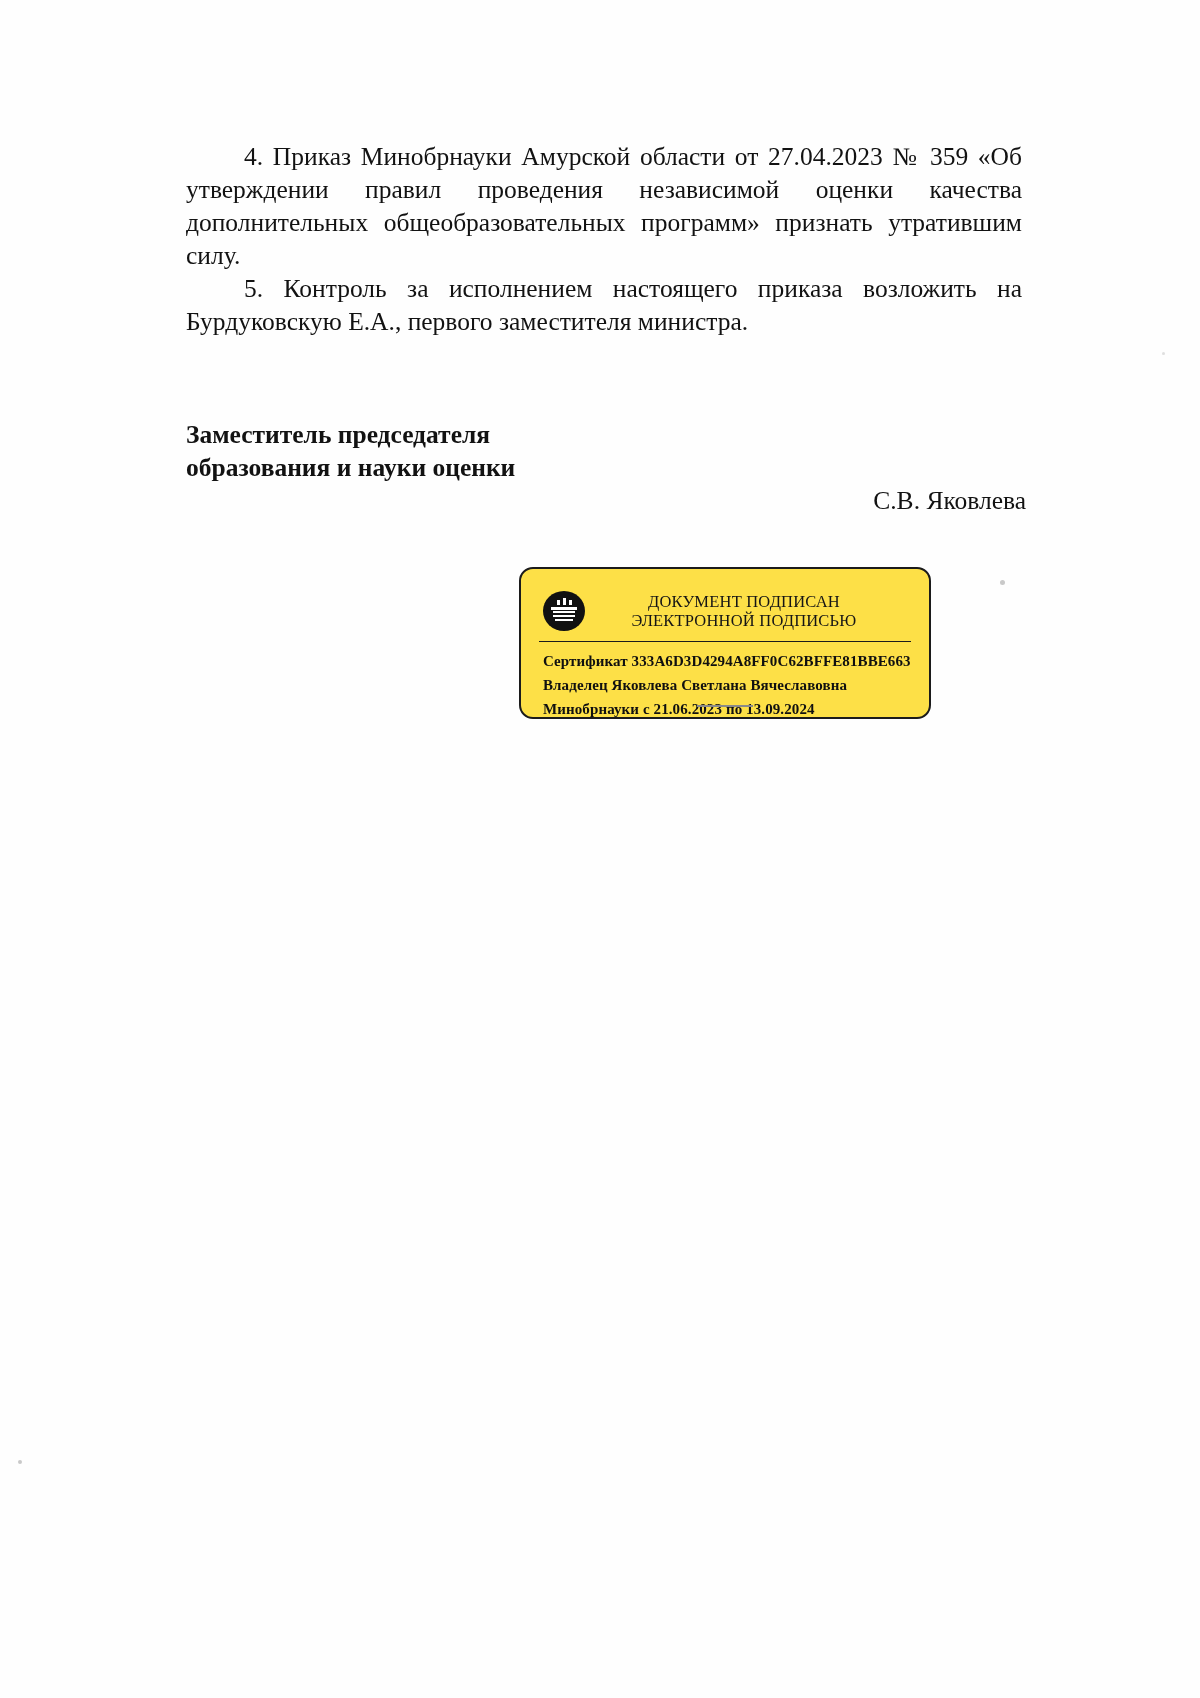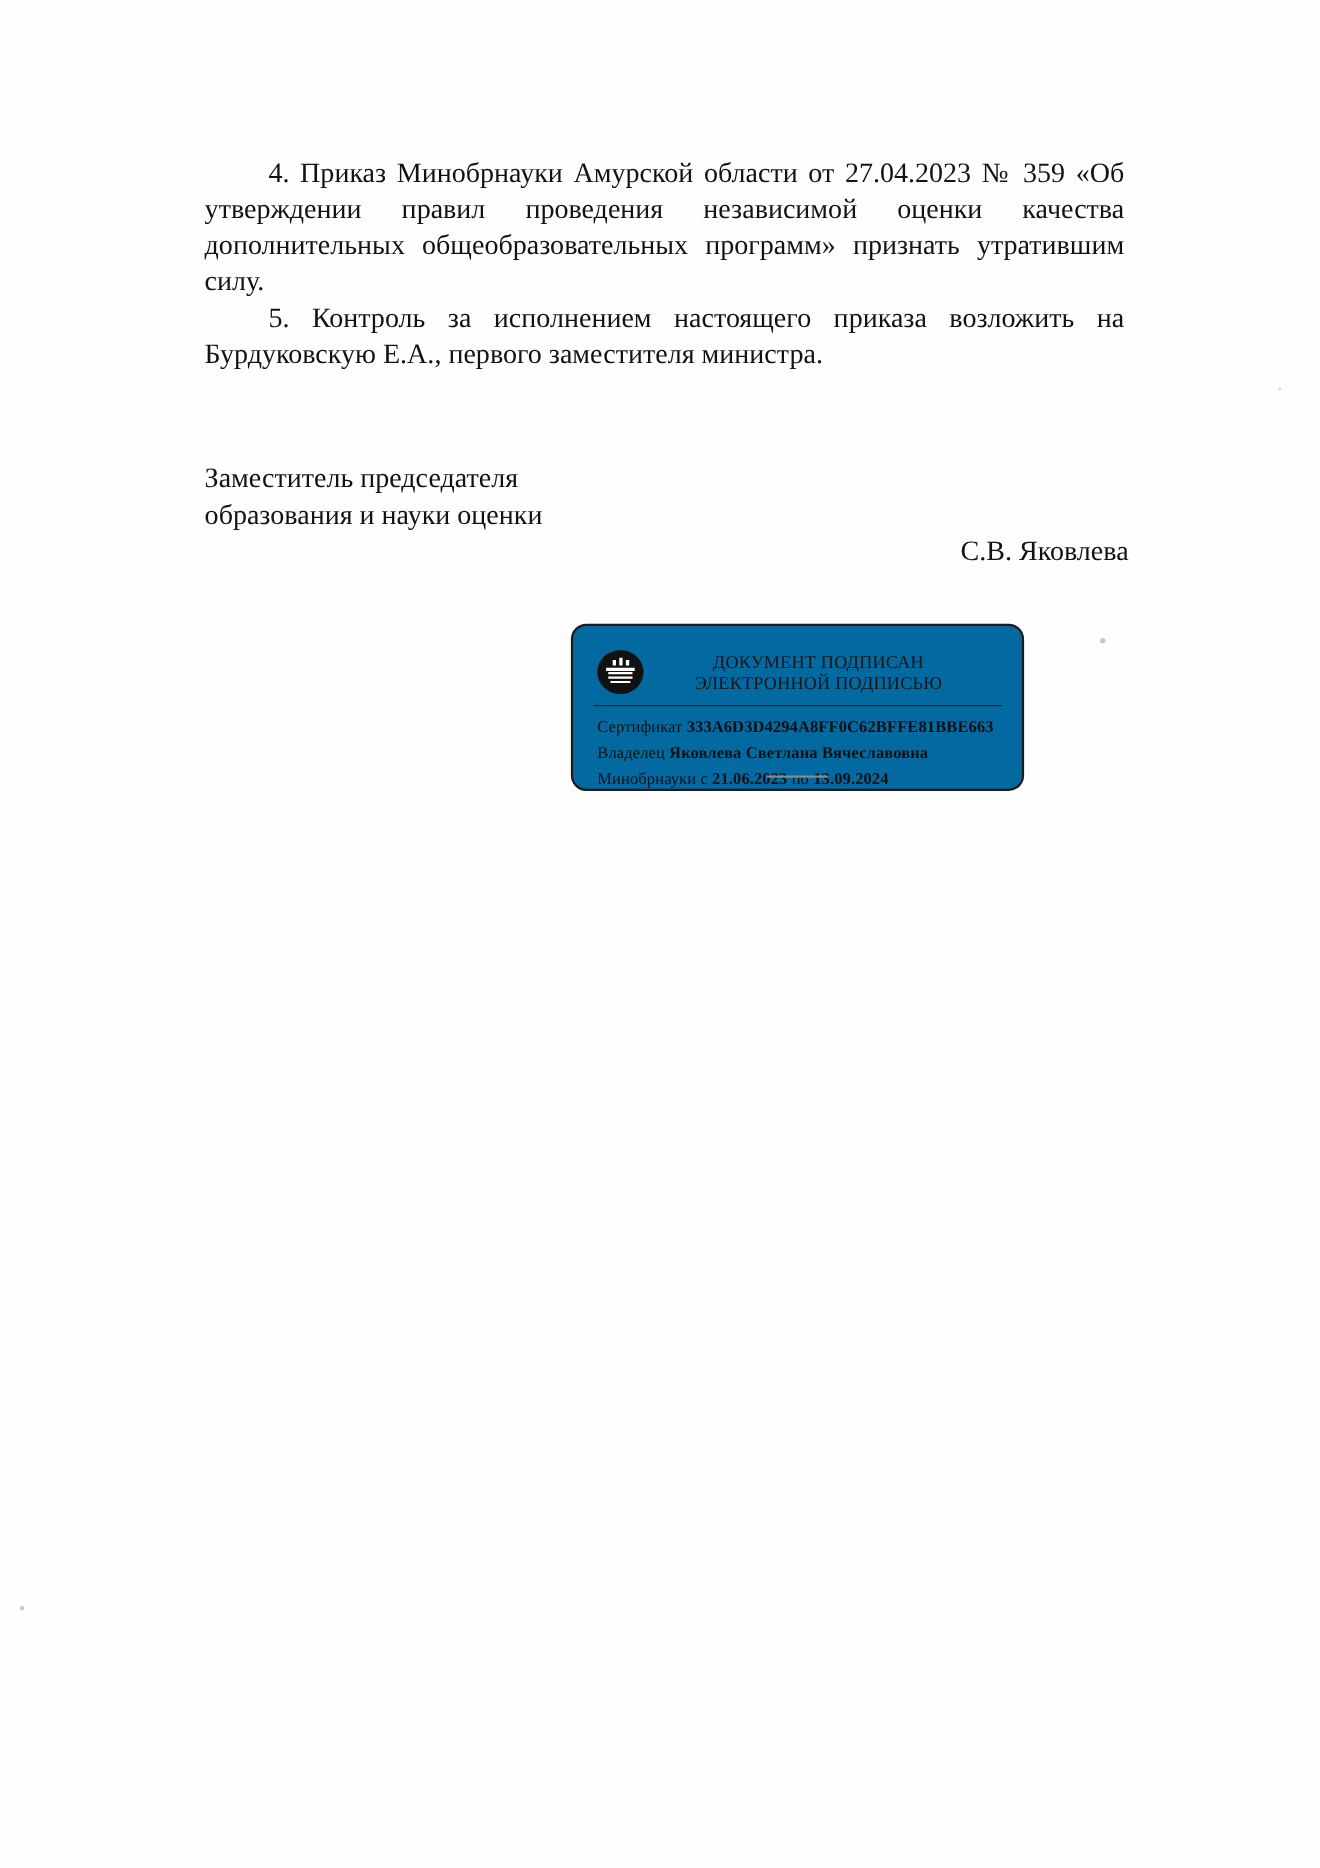--- a/index.html
+++ b/index.html
@@ -53,39 +53,40 @@
     top: 418px;
     width: 840px;
     font-size: 25.5px;
     line-height: 33px;
   }
   .sign-block .rows {
     display: block;
   }
   .sign-block .row {
     white-space: nowrap;
+    font-weight: bold;
   }
   .sign-name {
     position: absolute;
     right: 0;
     top: 66px;
     white-space: nowrap;
   }
 
   
   .stamp {
     position: absolute;
     left: 519px;
     top: 567px;
     width: 412px;
     height: 152px;
     border: 2px solid #1b1b1b;
     border-radius: 14px;
     box-sizing: border-box;
-    background: #0369a1;
+    background: #fde047;
   }
   .stamp-inner {
     position: absolute;
     inset: 6px;
     border: 0;
   }
   .stamp-head {
     position: absolute;
     left: 14px;
     top: 10px;
@@ -125,21 +126,21 @@
     right: 12px;
     top: 74px;
     font-family: "Liberation Serif", serif;
     font-size: 15px;
     line-height: 24px;
     font-weight: bold;
     color: #101010;
     letter-spacing: .1px;
   }
   .stamp-lines .ln { white-space: nowrap; }
-  .stamp-lines .lbl { font-weight: normal; text-align: right; }
+  .stamp-lines .lbl { font-weight: bold; text-align: right; }
   .stamp-bottom-dash {
     position: absolute;
     left: 50%;
     transform: translateX(-50%);
     bottom: 4px;
     width: 56px;
     height: 2px;
     background: #8a8a8a;
   }
 </style>

